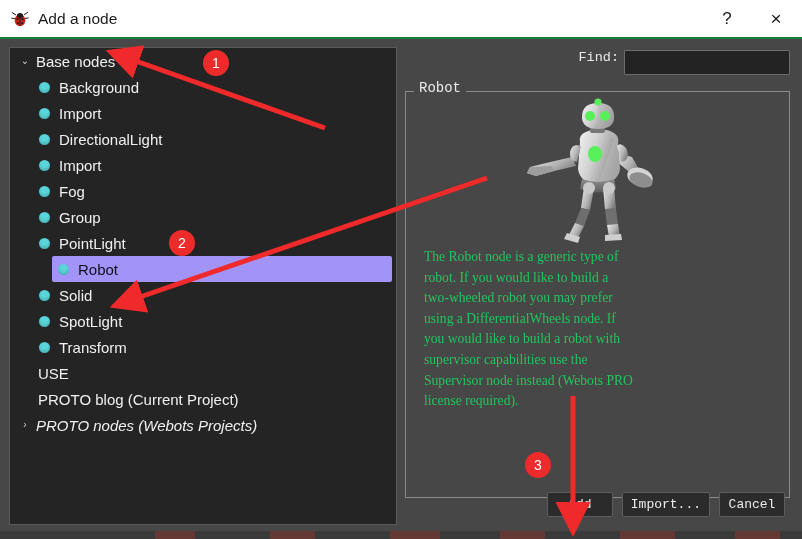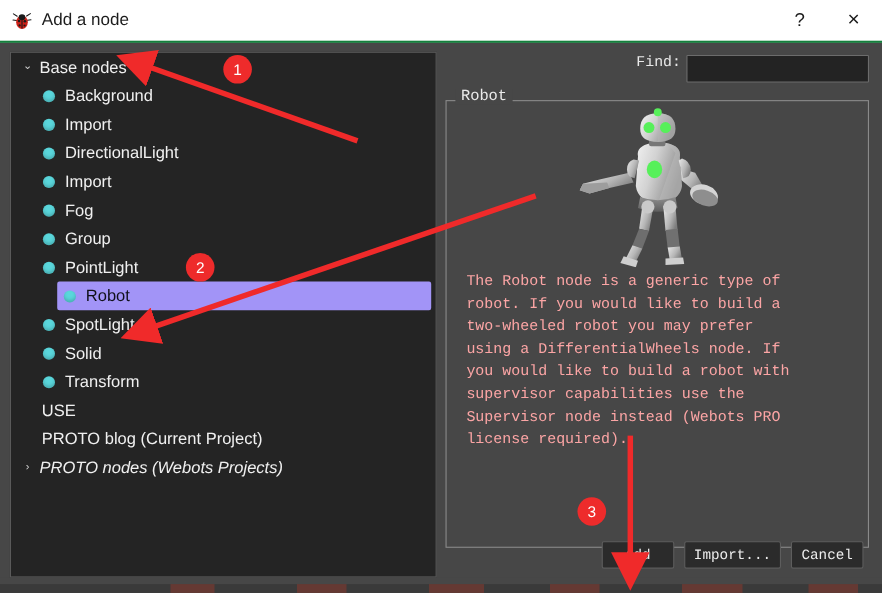--- a/index.html
+++ b/index.html
@@ -177,24 +177,24 @@
     left: 0; right: 0; top: 8px;
     height: 140px;
     display: flex;
     align-items: center;
     justify-content: center;
   }
   .desc {
     position: absolute;
     left: 18px; top: 155px;
     right: 10px;
-    font-family: Liberation Mono, monospace;
+    font-family: Liberation Serif, serif;
     font-size: 13.6px;
     line-height: 20.6px;
-    color: #fca5a5;
+    color: #22c55e;
     white-space: pre-wrap;
   }
 
   
   .btn-row {
     position: absolute;
     right: 8px; bottom: 8px;
     display: flex;
     gap: 9px;
   }
@@ -331,25 +331,25 @@
         <span class="tree-label">PointLight</span>
       </div>
 
       <div class="tree-row selected">
         <span class="bullet"></span>
         <span class="tree-label">Robot</span>
       </div>
 
       <div class="tree-row child">
         <span class="bullet"></span>
+        <span class="tree-label">Solid</span>
+      </div>
+      <div class="tree-row child">
+        <span class="bullet"></span>
         <span class="tree-label">SpotLight</span>
-      </div>
-      <div class="tree-row child">
-        <span class="bullet"></span>
-        <span class="tree-label">Solid</span>
       </div>
       <div class="tree-row child">
         <span class="bullet"></span>
         <span class="tree-label">Transform</span>
       </div>
 
       <div class="tree-row flat">
         <span class="tree-label">USE</span>
       </div>
       <div class="tree-row flat">

